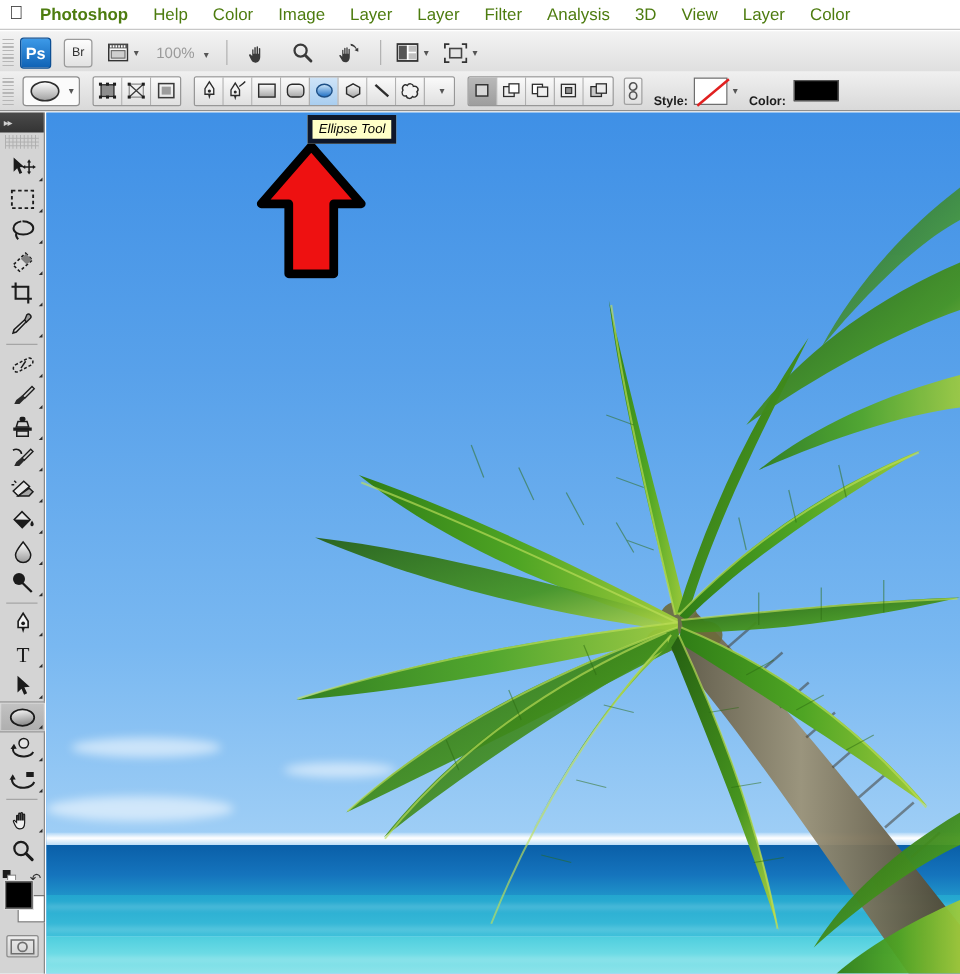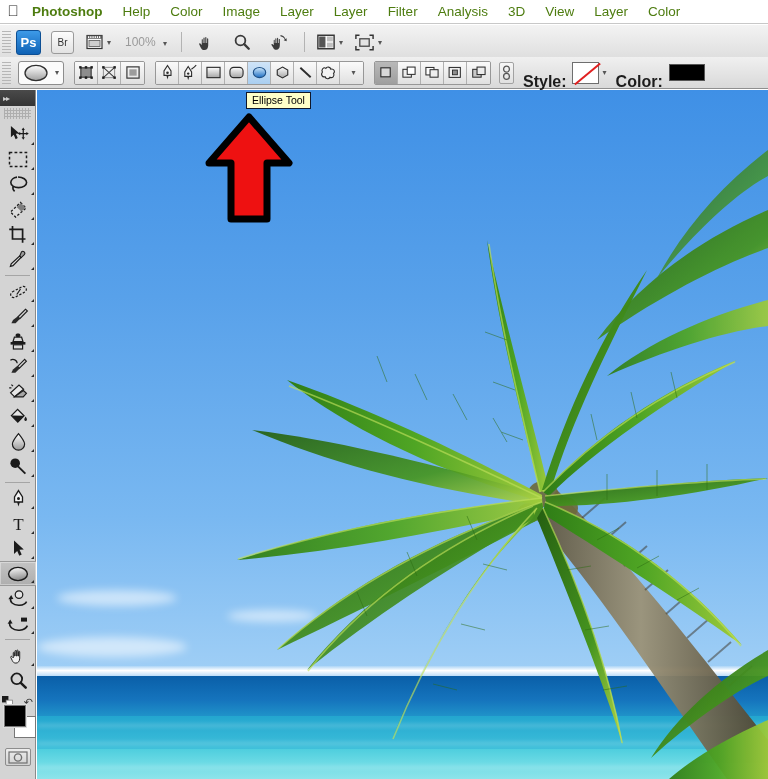--- a/index.html
+++ b/index.html
@@ -83,21 +83,21 @@
   }
   .gbtn {
     width: 23px; height: 22px;
     display: flex; align-items: center; justify-content: center;
     border-right: 1px solid #b0b0b0;
     background: linear-gradient(#fafafa, #e0e0e0);
   }
   .gbtn:last-child { border-right: none; }
   .gbtn.sel { background: linear-gradient(#b9b9b9, #9e9e9e); }
   .gbtn.shapesel { background: linear-gradient(#cfe4f8, #a9cef0); }
-  .lbl { font-size: 16px; font-weight: bold; color: #1c1c1c; margin-left: 9px; margin-top: 18px; }
+  .lbl { font-size: 10px; font-weight: bold; color: #1c1c1c; margin-left: 9px; margin-top: 18px; }
   .swatch-style {
     width: 27px; height: 22px; background: #fff;
     border: 1px solid #6e6e6e; margin-left: 5px; position: relative;
   }
   .swatch-style .slash {
     position: absolute; left: -2px; top: 50%; width: 33px; height: 2px;
     background: #e02020; transform: rotate(-40deg); transform-origin: center;
   }
   .swatch-color {
     width: 36px; height: 17px; background: #000000;
@@ -199,23 +199,23 @@
     position: absolute; height: 3px; left: 0; right: 0;
     background: rgba(255,255,255,.22); filter: blur(2px);
   }
 
   
   .palm { position: absolute; left: 0; top: 0; width: 731px; height: 689px; }
 
   
   .tooltip {
     position: absolute; left: 246px; top: 92px;
-    background: #ffffc8; border: 1px solid #0f172a;
+    background: #ffffc8; border: 4px solid #0f172a;
     font-size: 10.5px; color: #000; padding: 1px 5px 2px;
-    z-index: 40; white-space: nowrap;
+    z-index: 40; white-space: nowrap; font-style: italic;
   }
   .redarrow { position: absolute; left: 203px; top: 113px; z-index: 35; }
 </style>
 </head>
 <body>
 
 <div id="app">
 
   <div class="menubar">
     <div class="apple-logo"></div>

